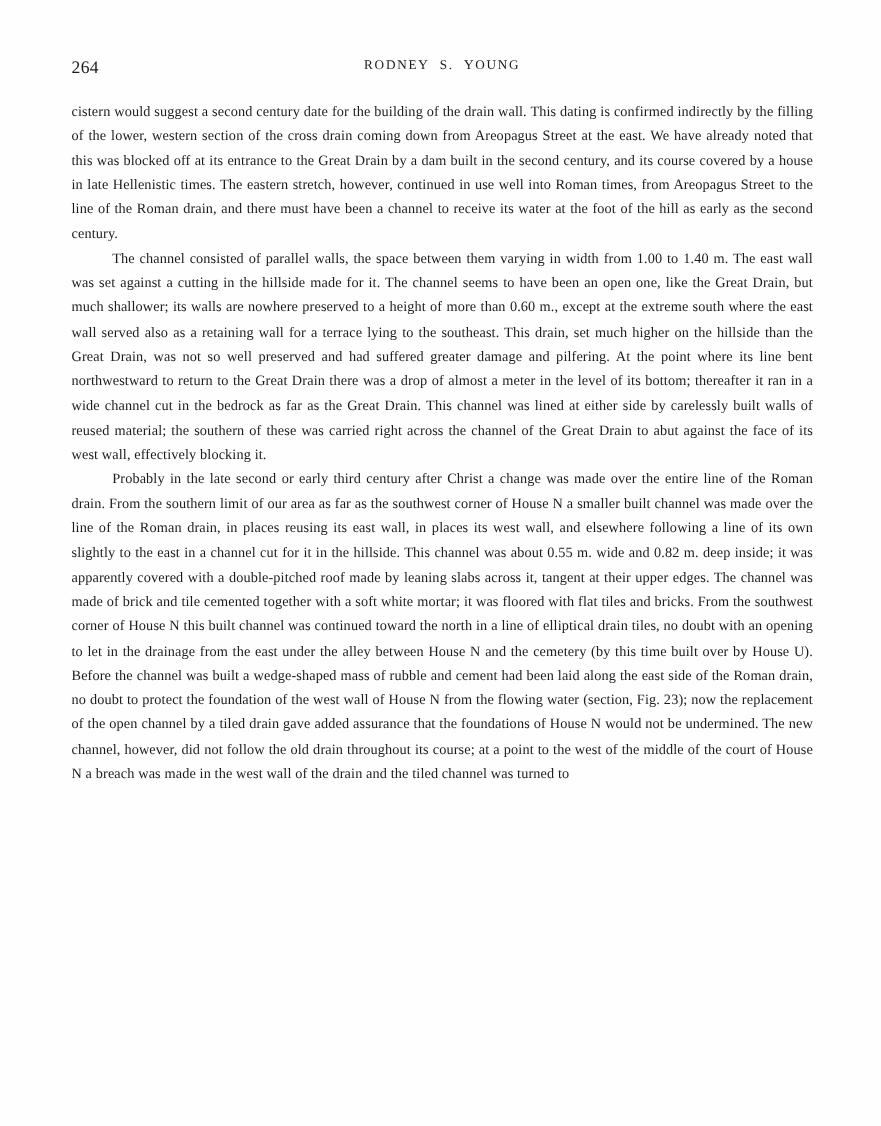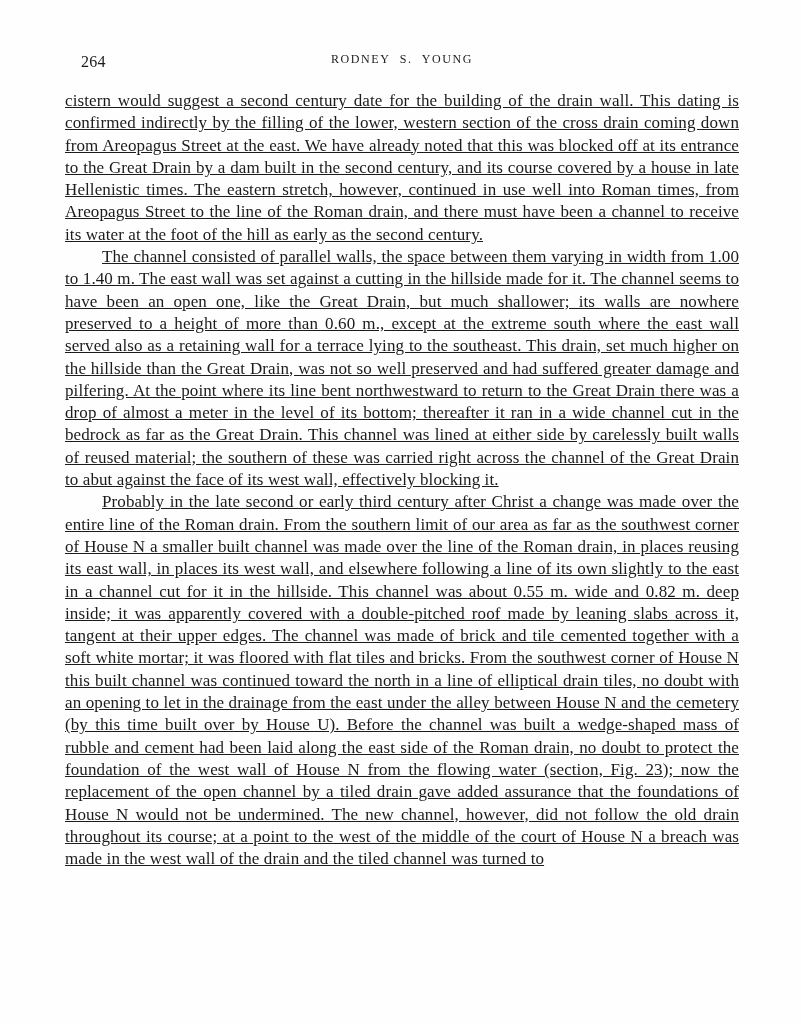--- a/index.html
+++ b/index.html
@@ -18,42 +18,41 @@
   }
   .running-header {
     position: absolute;
     top: 52px;
     left: 65px;
     width: 674px;
     height: 22px;
   }
   .page-number {
     position: absolute;
-    left: 16px;
+    left: 0;
     top: 1px;
     font-size: 16px;
     letter-spacing: 0.3px;
   }
   .running-head {
     display: block;
     text-align: center;
     font-size: 12px;
     letter-spacing: 1.6px;
     word-spacing: 5px;
   }
   .text-block {
     position: absolute;
     top: 90px;
     left: 65px;
     width: 674px;
-    font-size: 17px;
+    font-size: 13px;
     line-height: 22.3px;
     text-align: justify;
     letter-spacing: 0.1px;
-    text-decoration: underline;
   }
   .para {
     margin: 0;
     text-indent: 37px;
   }
   .para.no-indent {
     text-indent: 0;
   }
 </style>
 </head>

